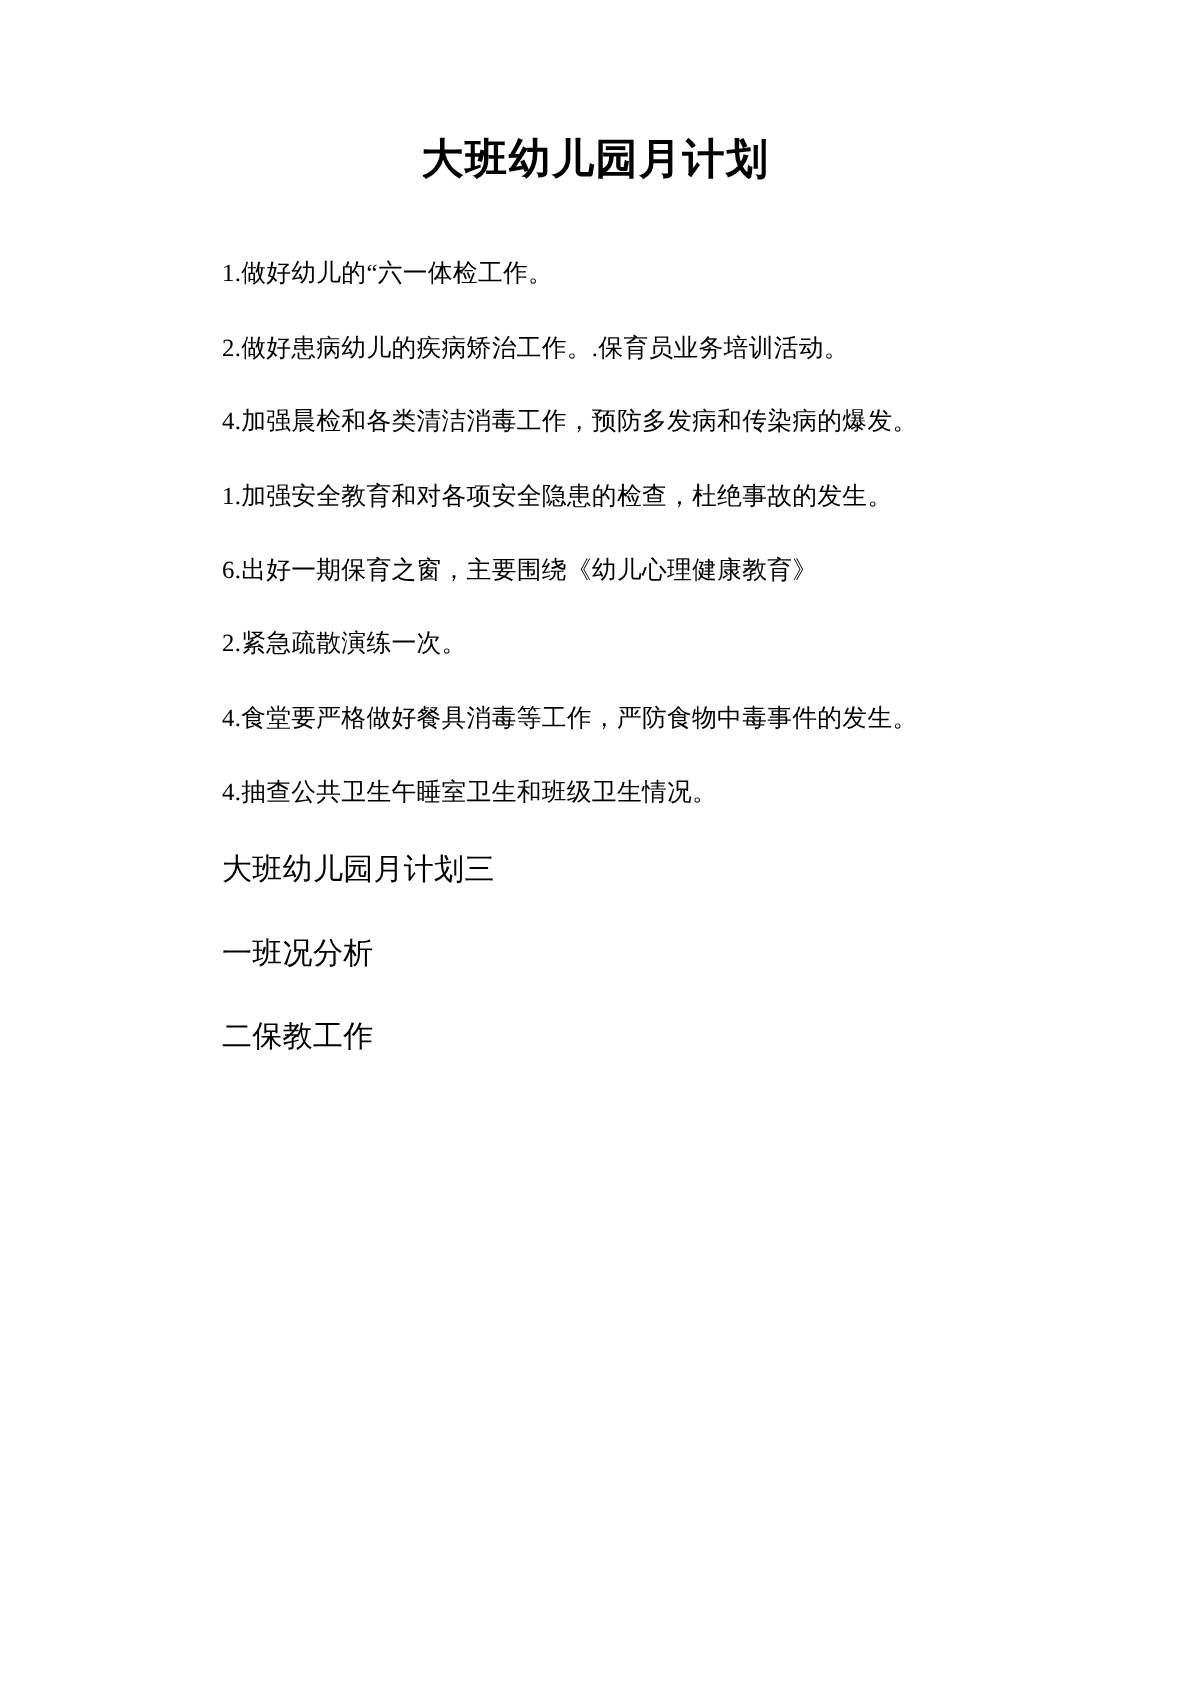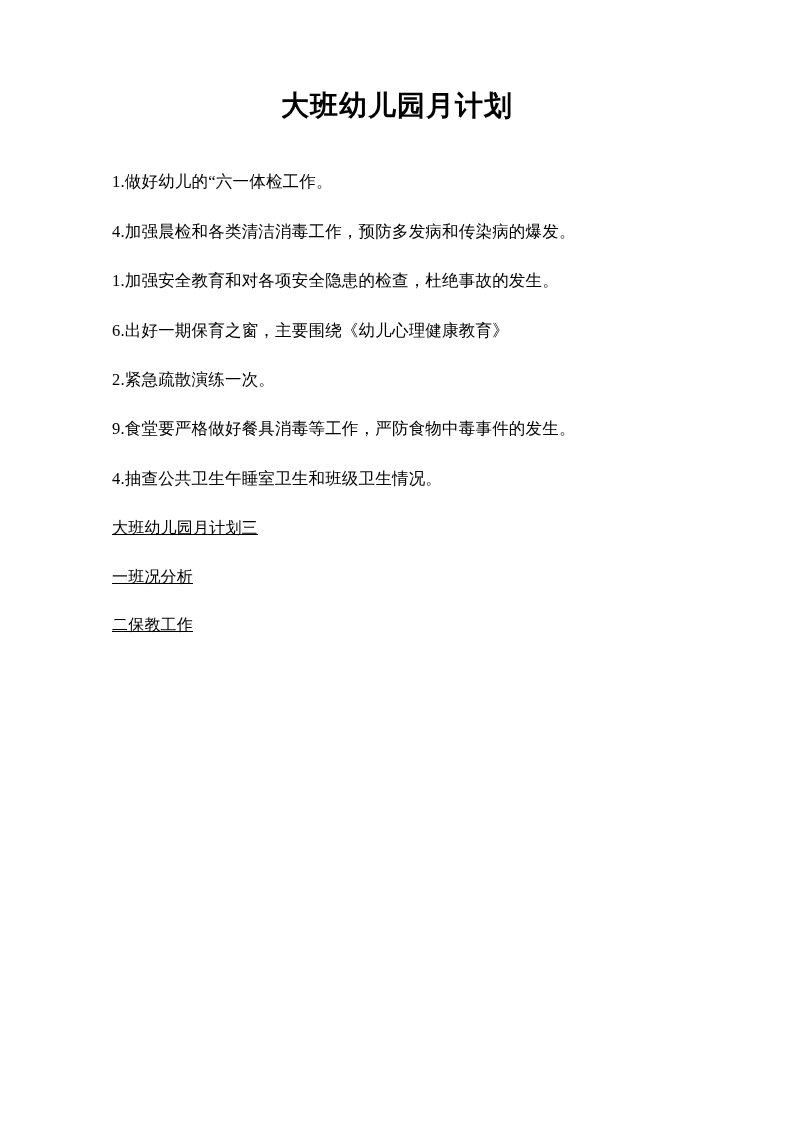--- a/index.html
+++ b/index.html
@@ -30,51 +30,52 @@
     padding-top: 88px;
     text-align: center;
     font-size: 28px;
     font-weight: bold;
     letter-spacing: 1px;
     line-height: 1.3;
     font-family: "Liberation Sans", "DejaVu Sans", sans-serif;
   }
   .body-block {
     margin-top: 44px;
+    margin-left: 36px;
   }
   p.para {
     margin: 0 0 21px 0;
     font-size: 16.5px;
     line-height: 1.72;
     text-align: justify;
     letter-spacing: 0.2px;
   }
   p.heading-line {
     margin: 0 0 21px 0;
-    font-size: 16px;
+    font-size: 20px;
     line-height: 1.72;
     letter-spacing: 0.2px;
-    text-decoration: underline;
   }
   p.para:last-child {
     margin-bottom: 0;
   }
 </style>
 </head>
 <body>
 
 <div class="page">
   <div class="content">
     <h1 class="doc-title">大班幼儿园月计划</h1>
     <div class="body-block">
       <p class="para">1.做好幼儿的“六一体检工作。</p>
+      <p class="para">2.做好患病幼儿的疾病矫治工作。.保育员业务培训活动。</p>
       <p class="para">4.加强晨检和各类清洁消毒工作，预防多发病和传染病的爆发。</p>
       <p class="para">1.加强安全教育和对各项安全隐患的检查，杜绝事故的发生。</p>
       <p class="para">6.出好一期保育之窗，主要围绕《幼儿心理健康教育》</p>
       <p class="para">2.紧急疏散演练一次。</p>
-      <p class="para">9.食堂要严格做好餐具消毒等工作，严防食物中毒事件的发生。</p>
+      <p class="para">4.食堂要严格做好餐具消毒等工作，严防食物中毒事件的发生。</p>
       <p class="para">4.抽查公共卫生午睡室卫生和班级卫生情况。</p>
       <p class="heading-line">大班幼儿园月计划三</p>
       <p class="heading-line">一班况分析</p>
       <p class="heading-line">二保教工作</p>
     </div>
   </div>
 </div>
 
 </body></html>

